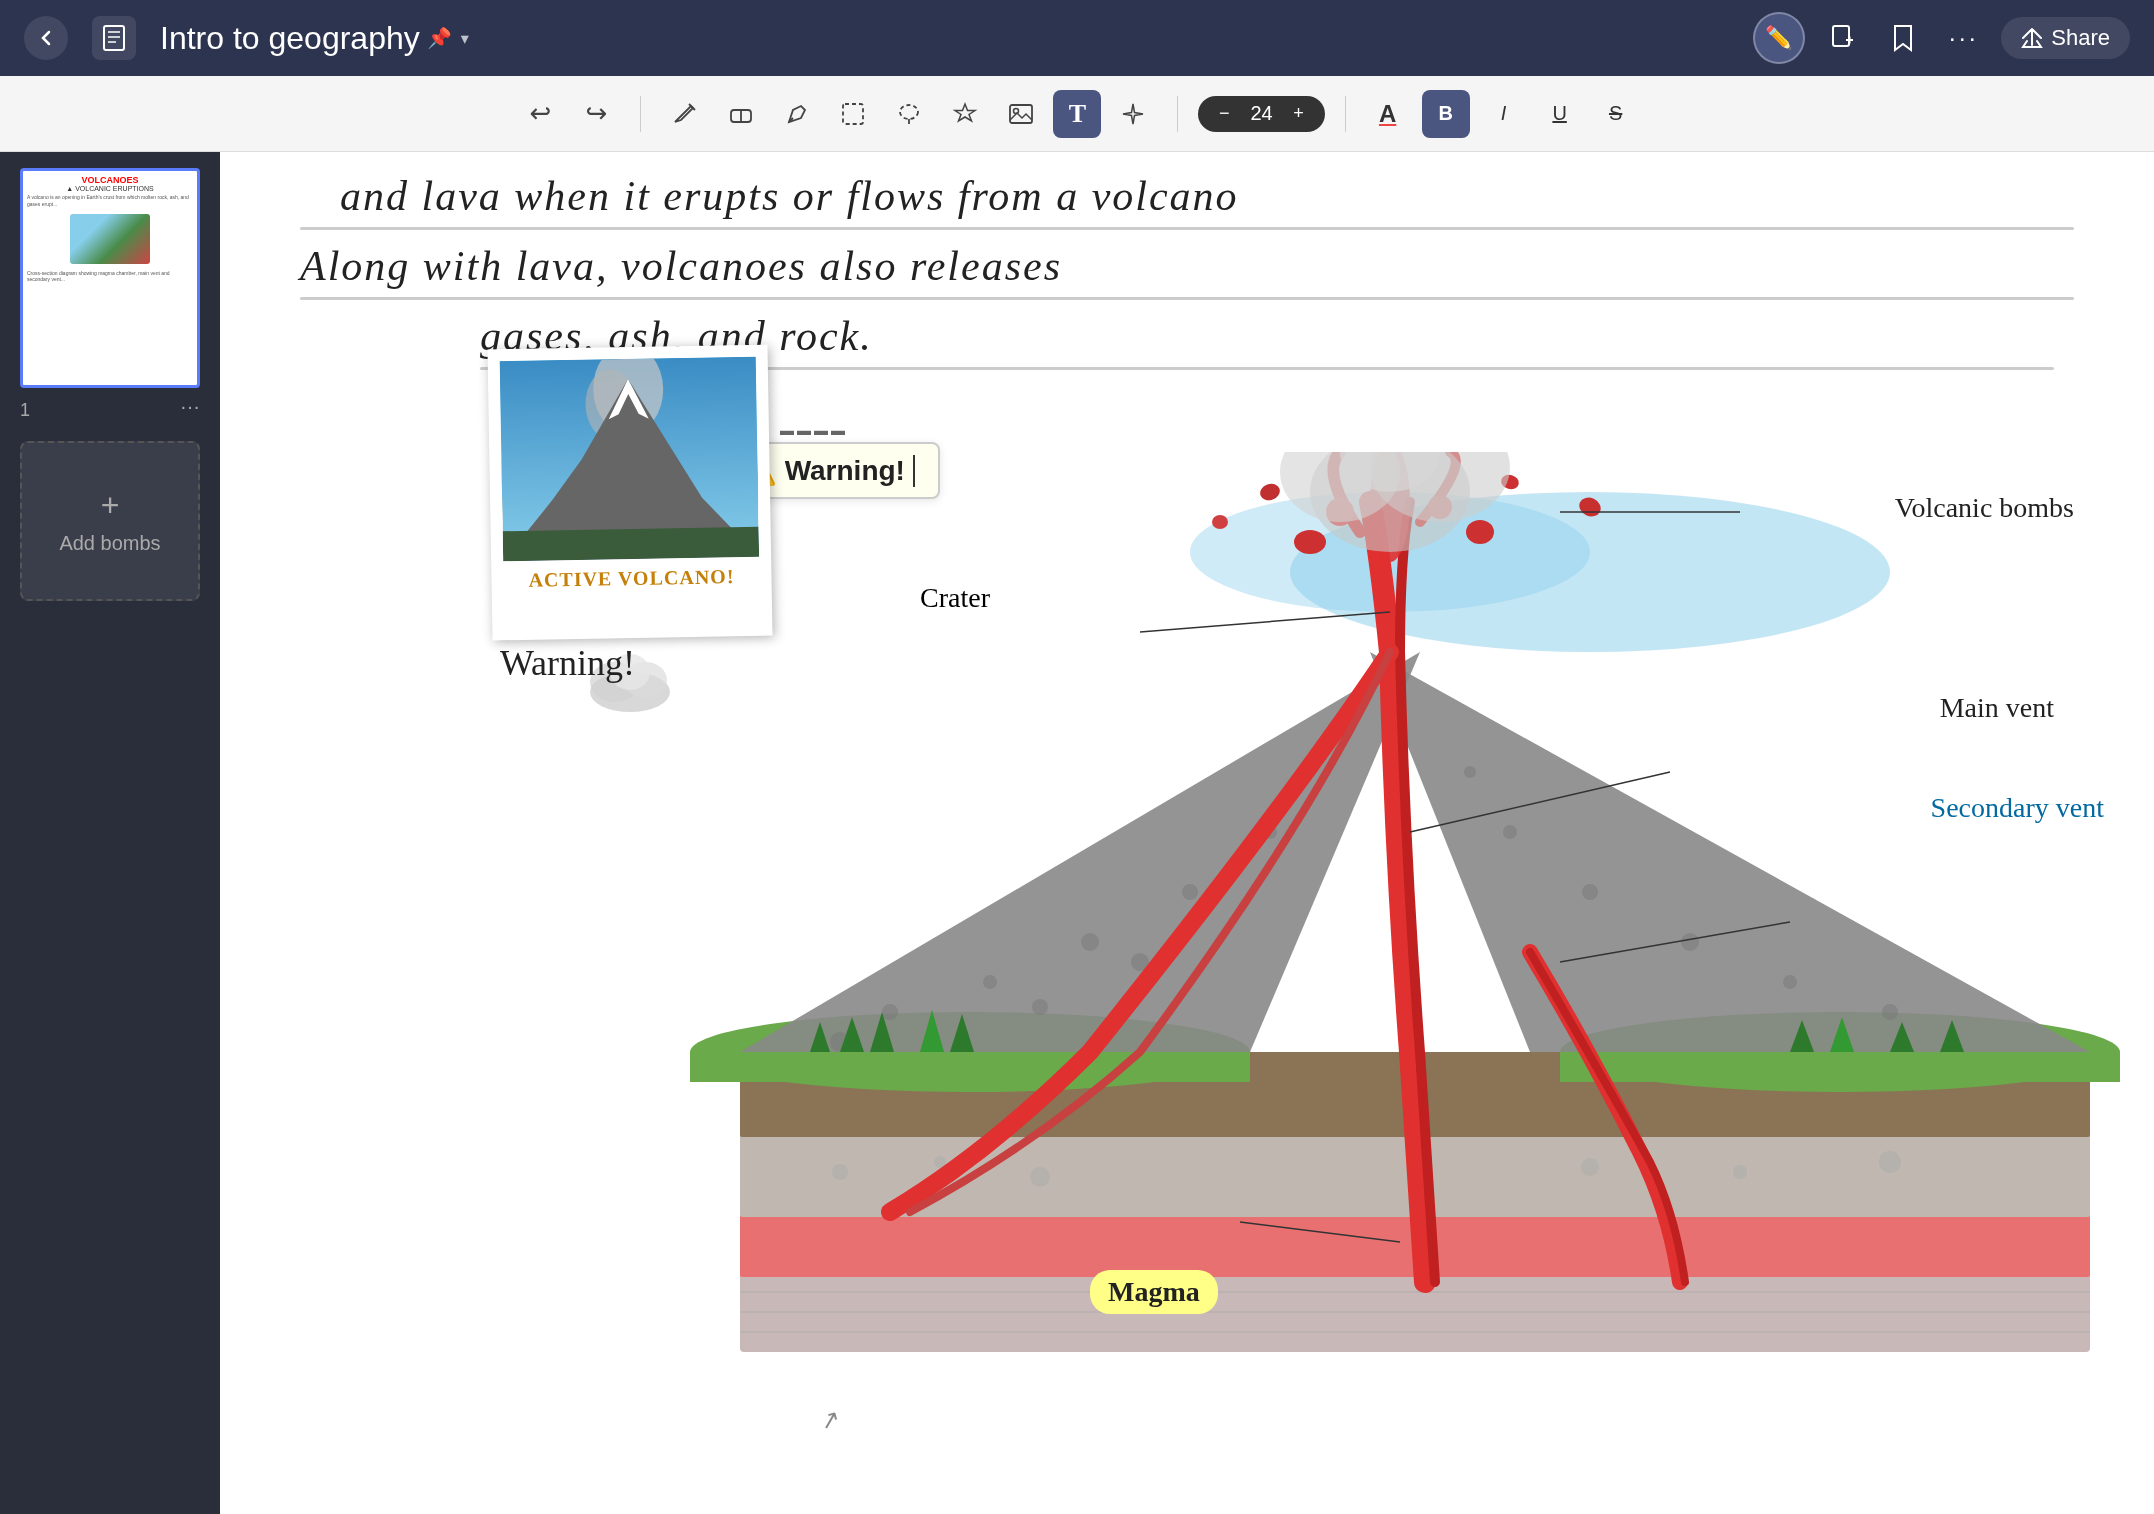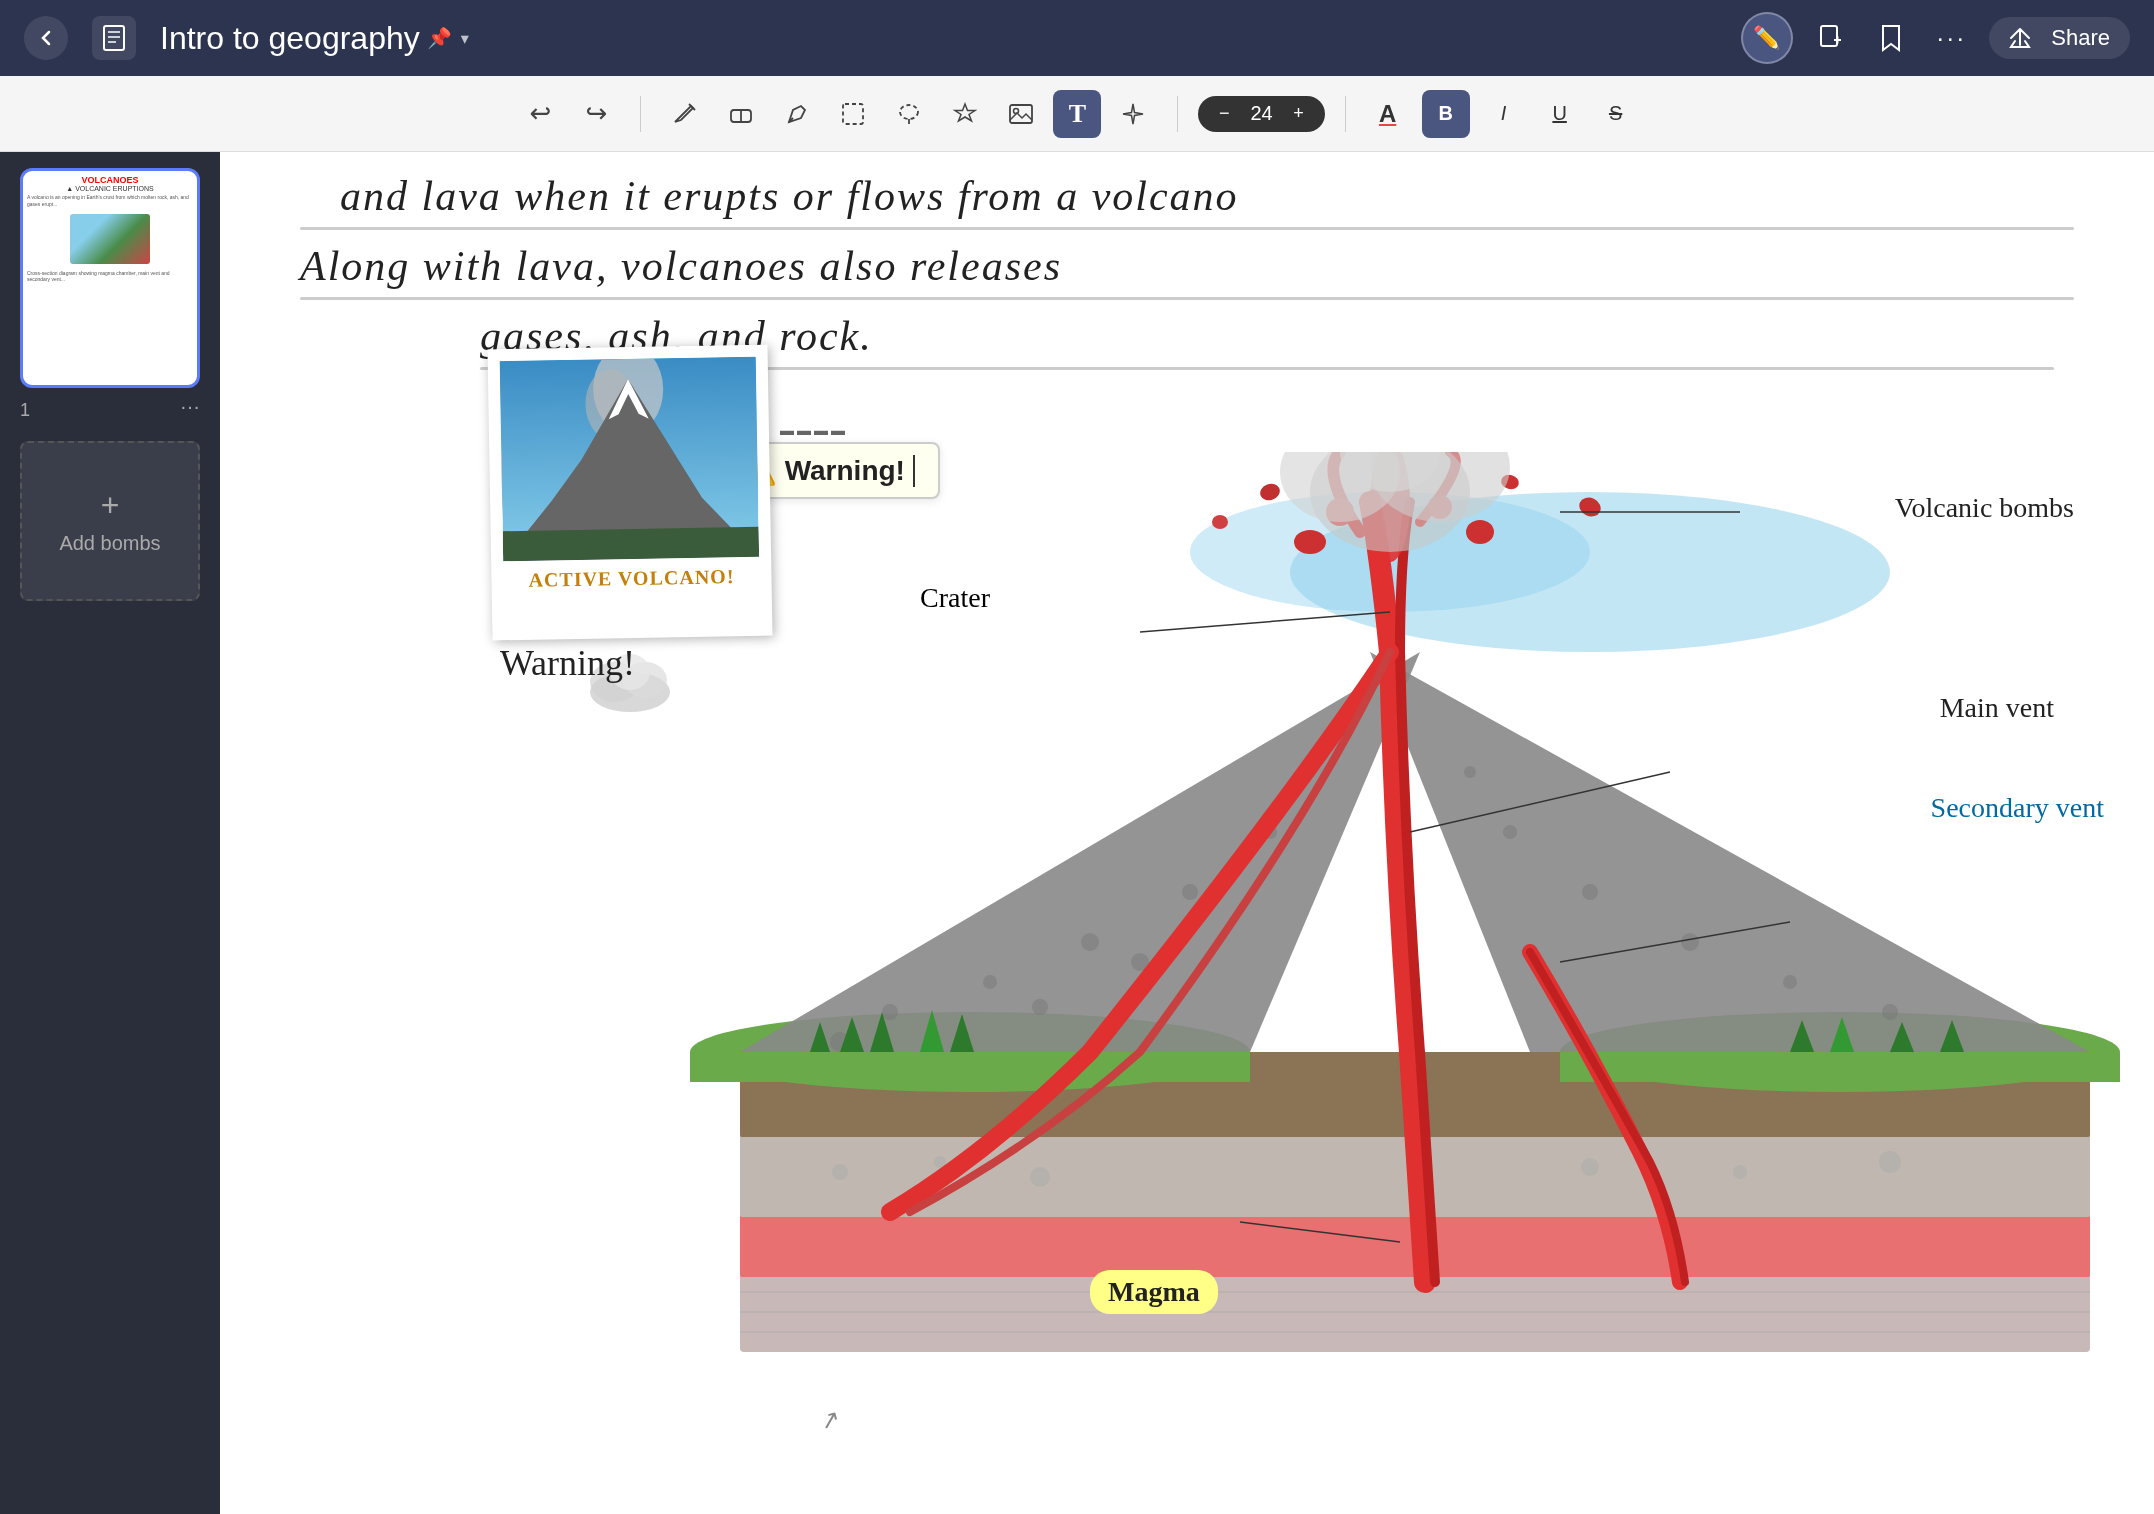--- a/index.html
+++ b/index.html
@@ -14,21 +14,21 @@
     .header-left { display: flex; align-items: center; gap: 24px; }
     .back-btn { width: 44px; height: 44px; border-radius: 50%; background: rgba(255,255,255,0.1); display: flex; align-items: center; justify-content: center; cursor: pointer; color: white; font-size: 20px; }
     .notebook-icon { width: 44px; height: 44px; border-radius: 8px; background: rgba(255,255,255,0.1); display: flex; align-items: center; justify-content: center; color: white; font-size: 20px; }
     .doc-title { color: white; font-size: 32px; font-weight: 500; display: flex; align-items: center; gap: 8px; }
     .title-pin { font-size: 20px; }
     .title-chevron { font-size: 16px; color: rgba(255,255,255,0.7); }
 
     .header-right { margin-left: auto; display: flex; align-items: center; gap: 16px; }
     .pen-avatar { width: 52px; height: 52px; border-radius: 50%; background: #4a5580; display: flex; align-items: center; justify-content: center; color: white; font-size: 22px; border: 2px solid rgba(255,255,255,0.3); }
     .header-icon-btn { width: 44px; height: 44px; border-radius: 50%; display: flex; align-items: center; justify-content: center; color: white; font-size: 20px; cursor: pointer; }
-    .share-btn { display: flex; align-items: center; gap: 20px; color: white; font-size: 20px; cursor: pointer; background: rgba(255,255,255,0.1); padding: 8px 20px; border-radius: 24px; }
+    .share-btn { display: flex; align-items: center; gap: 8px; color: white; font-size: 20px; cursor: pointer; background: rgba(255,255,255,0.1); padding: 8px 20px; border-radius: 24px; }
 
     
     .toolbar {
       position: absolute; top: 76px; left: 0; right: 0; height: 76px;
       background: #f5f5f5; display: flex; align-items: center; justify-content: center;
       gap: 12px; border-bottom: 1px solid #ddd; z-index: 99;
     }
     .toolbar-group { display: flex; align-items: center; gap: 8px; }
     .tool-btn { width: 48px; height: 48px; border-radius: 8px; display: flex; align-items: center; justify-content: center; cursor: pointer; font-size: 22px; color: #444; }
     .tool-btn.active { background: #4a5580; color: white; }
@@ -40,21 +40,21 @@
 
     .format-btn { width: 44px; height: 44px; display: flex; align-items: center; justify-content: center; cursor: pointer; font-size: 20px; color: #333; border-radius: 6px; }
     .format-btn.bold { font-weight: bold; background: #4a5580; color: white; border-radius: 8px; width: 48px; height: 48px; }
 
     
     .sidebar {
       position: absolute; top: 152px; left: 0; width: 220px; bottom: 0;
       background: #2a2d3a; display: flex; flex-direction: column; align-items: center;
       padding: 16px 0; z-index: 50;
     }
-    .page-thumb { width: 180px; height: 220px; border-radius: 12px; background: white; overflow: hidden; border: 3px solid #5b7cfa; cursor: pointer; position: relative; }
+    .page-thumb { width: 180px; height: 220px; border-radius: 4px; background: white; overflow: hidden; border: 3px solid #5b7cfa; cursor: pointer; position: relative; }
     .page-num { color: #aaa; font-size: 18px; margin-top: 8px; }
     .page-info { display: flex; align-items: center; justify-content: space-between; width: 180px; margin-top: 4px; }
 
     .add-page-btn { width: 180px; height: 160px; border-radius: 8px; background: #3a3d4a; display: flex; flex-direction: column; align-items: center; justify-content: center; gap: 8px; cursor: pointer; margin-top: 20px; color: #aaa; font-size: 18px; border: 2px dashed #555; }
     .add-page-plus { font-size: 32px; color: #aaa; }
 
     
     .main-canvas {
       position: absolute; top: 152px; left: 220px; right: 0; bottom: 0;
       background: white; overflow: hidden;

